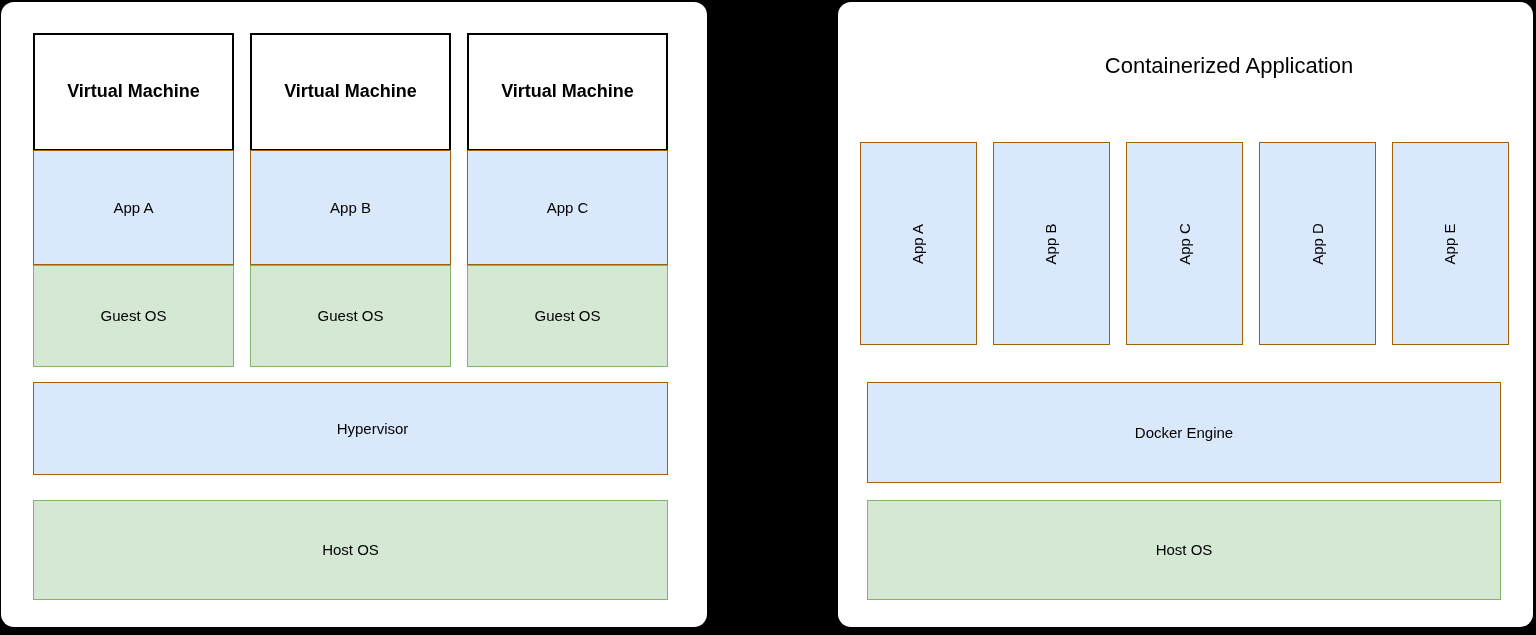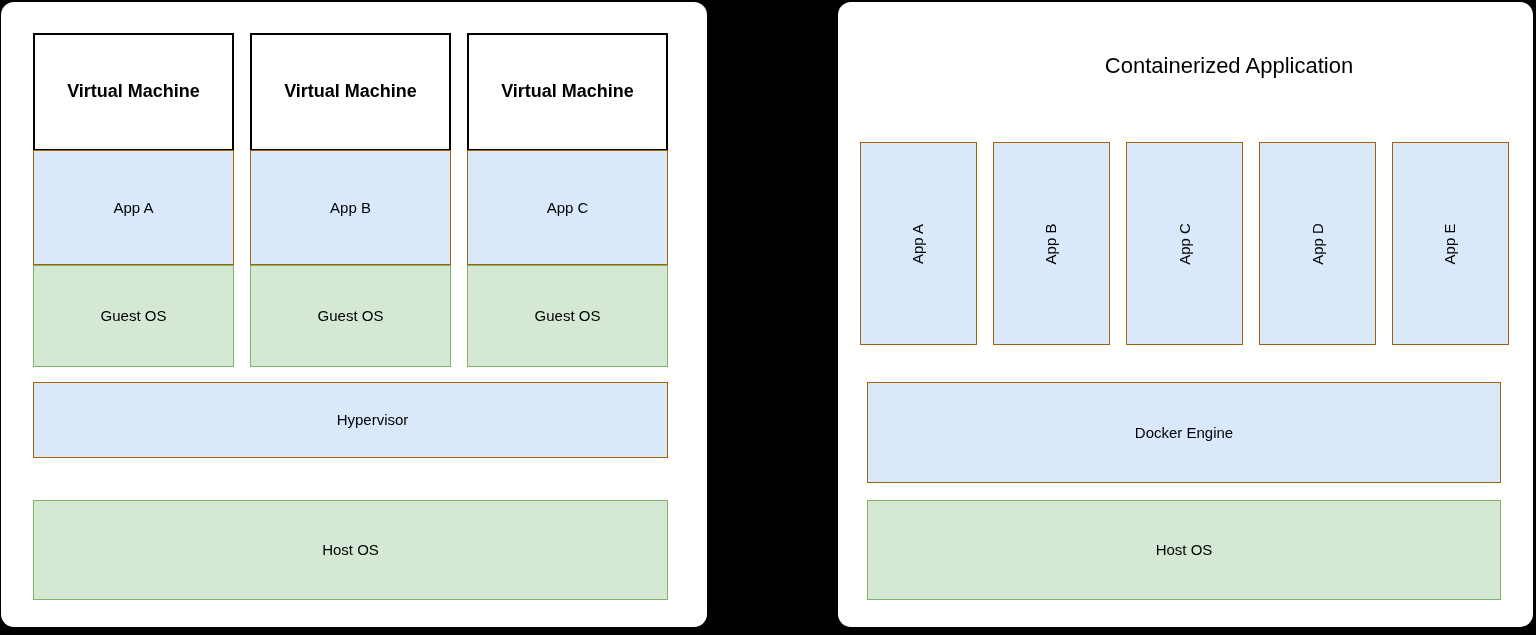--- a/index.html
+++ b/index.html
@@ -85,21 +85,21 @@
   #vm3-head  { left: 467px; top: 33px;  width: 201px; }
 
   #vm1-app   { left: 33px;  top: 150px; width: 201px; }
   #vm2-app   { left: 250px; top: 150px; width: 201px; }
   #vm3-app   { left: 467px; top: 150px; width: 201px; }
 
   #vm1-guest { left: 33px;  top: 265px; width: 201px; }
   #vm2-guest { left: 250px; top: 265px; width: 201px; }
   #vm3-guest { left: 467px; top: 265px; width: 201px; }
 
-  #hypervisor { left: 33px; top: 382px; width: 635px; height: 76px; padding-left: 44px; }
+  #hypervisor { left: 33px; top: 382px; width: 635px; height: 93px; padding-left: 44px; }
   #host-os-vm { left: 33px; top: 500px; width: 635px; height: 100px; }
 
   
   #ctr-title { left: 838px; top: 53px; width: 782px; }
 
   .ctr-app { top: 142px; width: 117px; height: 203px; }
   #ctr-app-1 { left: 860px; }
   #ctr-app-2 { left: 993px; }
   #ctr-app-3 { left: 1126px; }
   #ctr-app-4 { left: 1259px; }

